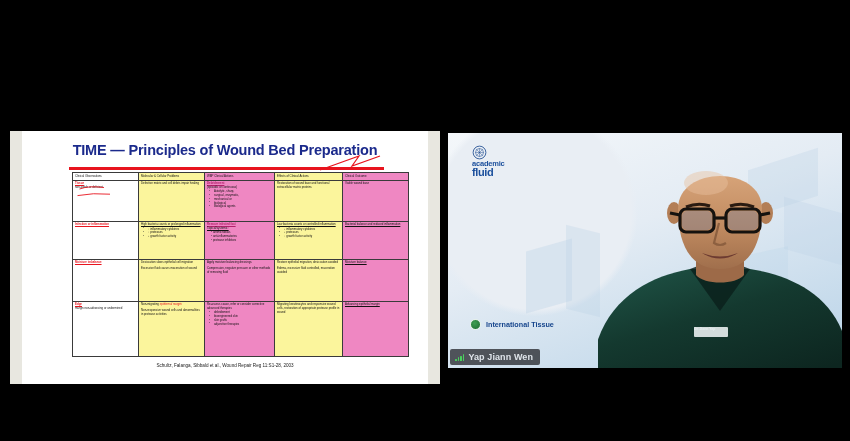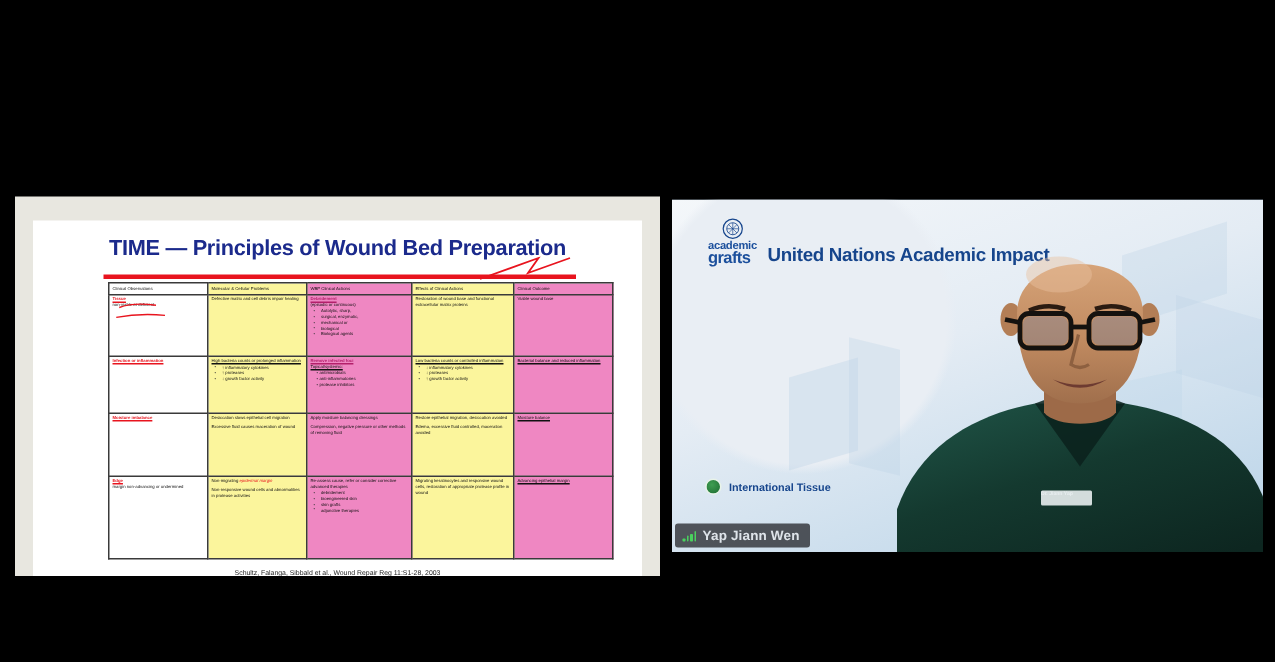--- a/index.html
+++ b/index.html
@@ -18,21 +18,21 @@
   
   #slide-panel {
     position: absolute;
     left: 10px; top: 131px;
     width: 430px; height: 253px;
     background: #e8e7e0;
     overflow: hidden;
   }
   #slide-inner {
     position: absolute;
-    left: 12px; top: 16px;
+    left: 12px; top: 0px;
     width: 406px; height: 253px;
     background: #ffffff;
   }
   #slide-title {
     text-align: center;
     color: #1b2a8c;
     font-weight: bold;
     font-size: 14.5px;
     letter-spacing: -0.2px;
     padding-top: 11px;
@@ -122,21 +122,21 @@
     position: absolute;
     background: #b9d2e6;
     opacity: 0.55;
   }
   #unai-logo {
     position: absolute;
     left: 24px; top: 12px;
     width: 300px;
     display: flex; align-items: flex-end; gap: 7px;
   }
-  #un-emblem-wrap { display: flex; flex-direction: column; align-items: center; }
+  #un-emblem-wrap { display: flex; flex-direction: column; align-items: flex-start; }
   #unai-mark {
     font-weight: bold; font-size: 11px; line-height: 0.95;
     color: #1b4f9c; letter-spacing: -0.4px; text-align: left;
   }
   #unai-mark .small { font-size: 7.5px; letter-spacing: -0.2px; display:block; }
   #unai-text {
     font-weight: bold; font-size: 12.5px; color: #16458c;
     letter-spacing: -0.2px; white-space: nowrap; padding-bottom: 1px;
   }
   #iso-logo {
@@ -352,24 +352,23 @@
 
     <div id="unai-logo">
       <div id="un-emblem-wrap">
         <svg width="15" height="15" viewBox="0 0 24 24">
           <circle cx="12" cy="12" r="10.2" fill="none" stroke="#16458c" stroke-width="1.3"></circle>
           <circle cx="12" cy="12" r="6.4" fill="none" stroke="#16458c" stroke-width="0.9"></circle>
           <path d="M12 5.6 V18.4 M5.6 12 H18.4 M7.5 7.5 L16.5 16.5 M16.5 7.5 L7.5 16.5" stroke="#16458c" stroke-width="0.7" fill="none"></path>
         </svg>
         <div id="unai-mark">
           <span class="small">academic</span>
-          <span>grafts</span>
+          <span>fluid</span>
         </div>
       </div>
-      <div id="unai-text">United Nations Academic Impact</div>
     </div>
 
     <div id="iso-logo">
       <div id="iso-badge"></div>
       <div id="iso-text">International Tissue</div>
     </div>
 
     <svg id="person" viewBox="0 0 244 217">
       <defs>
         <linearGradient id="skin" x1="0" y1="0" x2="0" y2="1">

